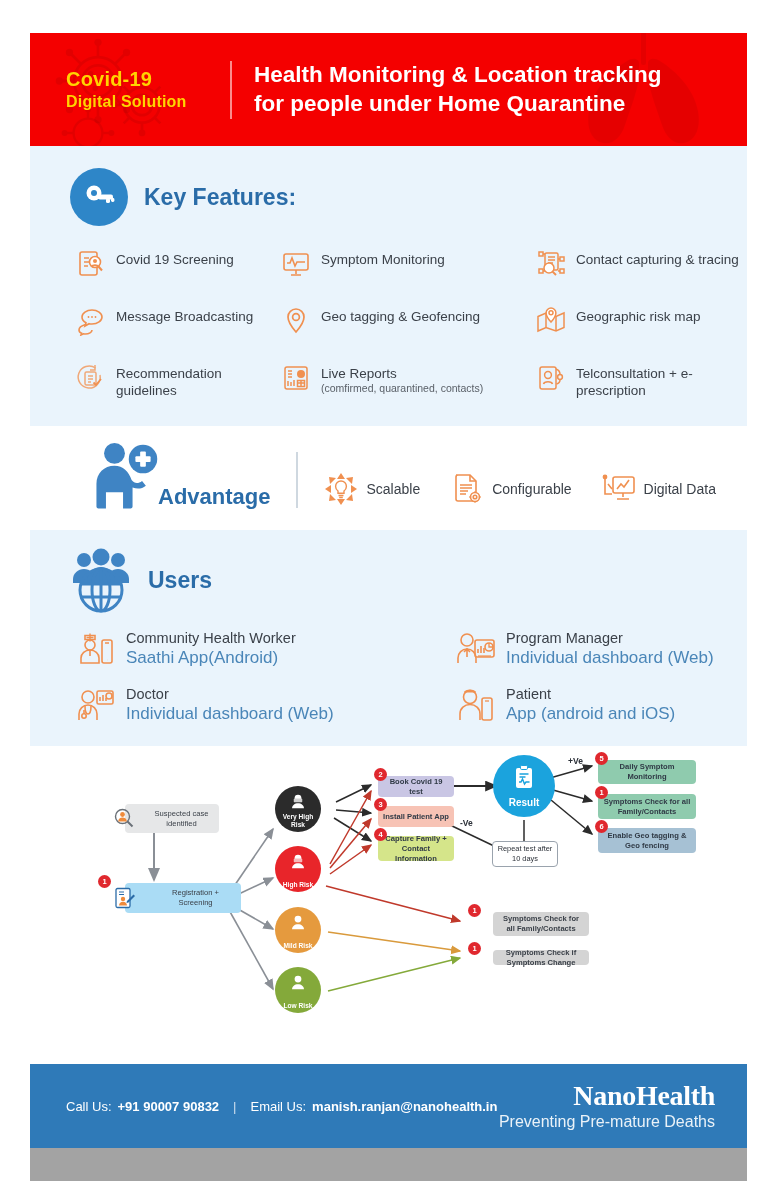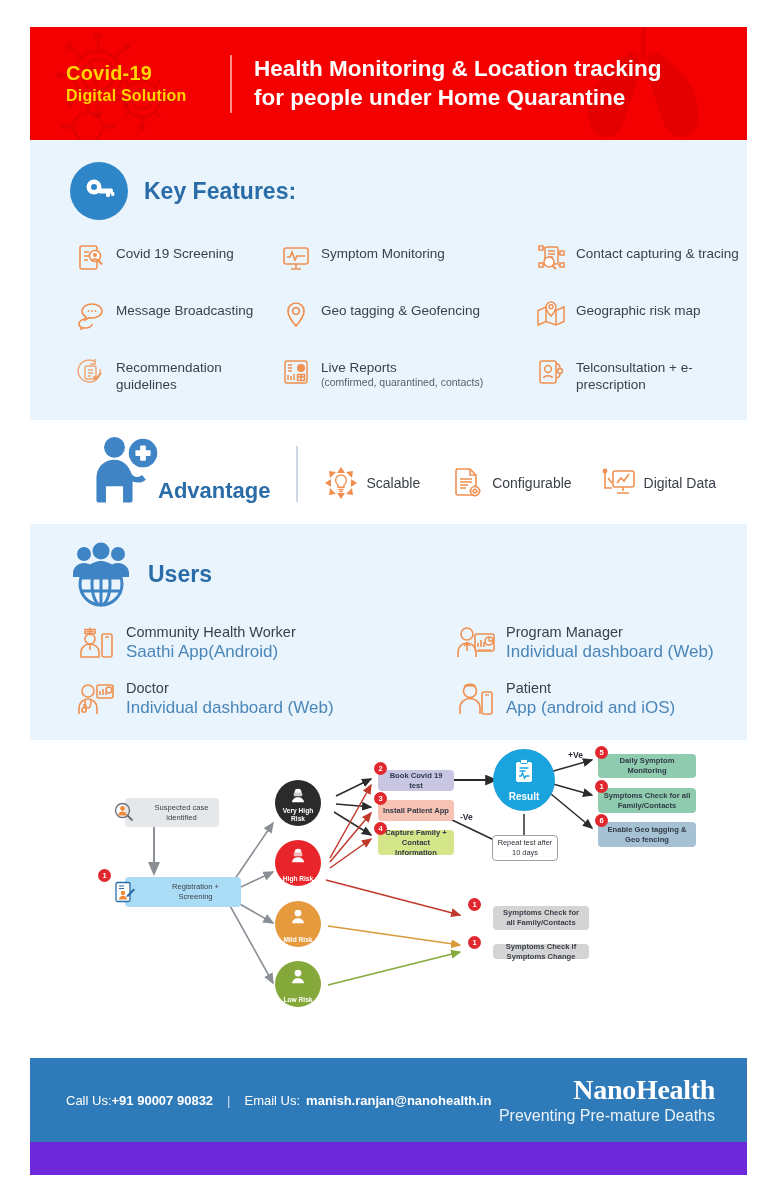--- a/index.html
+++ b/index.html
@@ -4,23 +4,23 @@
 <style>
   * { box-sizing: border-box; margin: 0; padding: 0; }
   html, body {
     width: 777px; height: 1200px;
     background: #ffffff;
     font-family: "Liberation Sans", sans-serif;
     overflow: hidden;
   }
   .page { position: relative; width: 777px; height: 1200px; background:#fff; }
   .sheet {
-    position: absolute; left: 30px; top: 27px;
+    position: absolute; left: 30px; top: 33px;
     width: 717px; height: 1148px;
-    background: #6d28d9;
+    background: #a3a3a3;
     overflow: hidden;
   }
 
   
   .header {
     position: relative; height: 113px; background: #f40000;
     display: flex; align-items: center; overflow: hidden;
   }
   .virus-deco { position:absolute; opacity:.16; pointer-events:none; }
   .v1 { left: 22px; top: 2px; }
@@ -675,21 +675,21 @@
     <div class="chip plain" style="left:446px; top:204px; width:96px; height:15px; background:#d4d4d4; font-weight:bold;">
       <span>Symptoms Check if Symptoms  Change</span>
     </div>
 
    </div>
   </div>
 
   <div class="footer">
     <div class="foot-left">
       <span>Call Us:</span>
-      <b style="margin-left:0;">+91 90007 90832</b>
+      <b style="margin-left:6px;">+91 90007 90832</b>
       <span class="foot-sep">|</span>
       <span>Email Us:</span>
       <b style="margin-left:6px;">manish.ranjan@nanohealth.in</b>
     </div>
     <div class="foot-right">
       <div class="logo-name">NanoHealth</div>
       <div class="logo-tag">Preventing Pre-mature Deaths</div>
     </div>
   </div>
 

